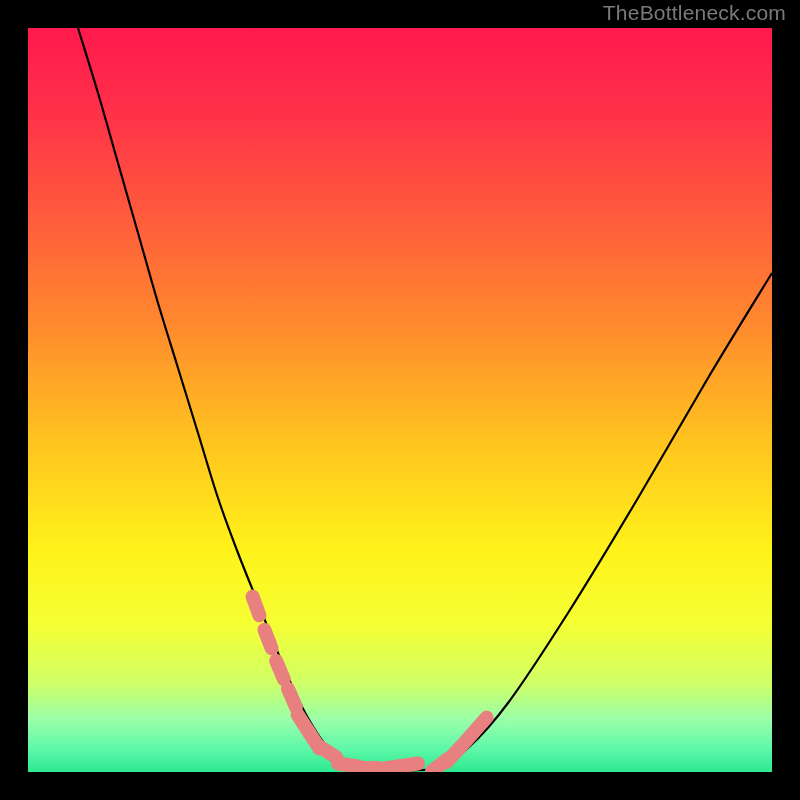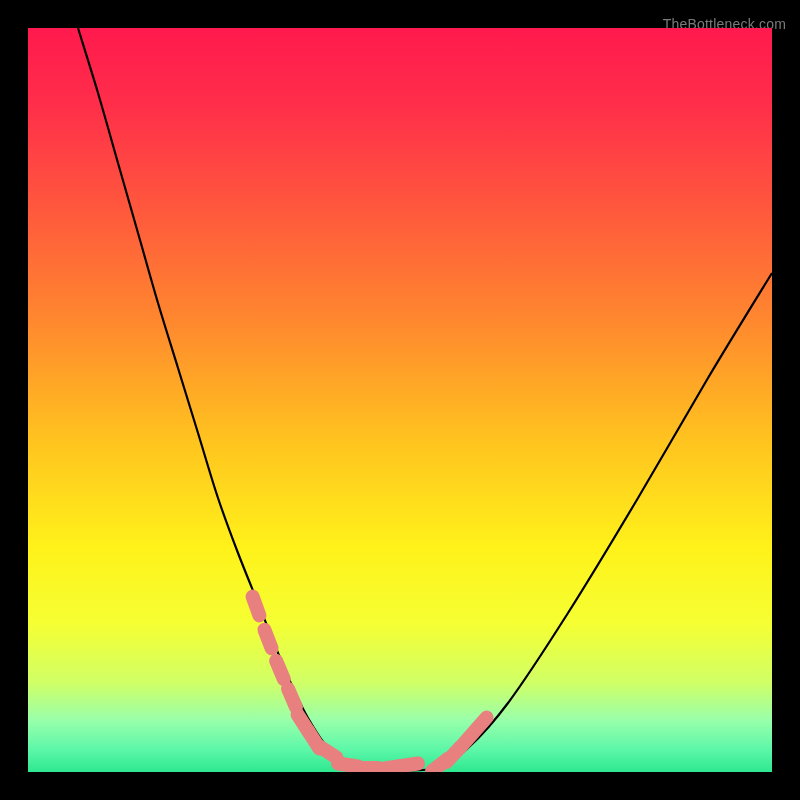--- a/index.html
+++ b/index.html
@@ -28,24 +28,24 @@
   }
   .curve-svg {
     position: absolute;
     left: 0;
     top: 0;
     width: 100%;
     height: 100%;
   }
   .watermark {
     position: absolute;
-    top: 16px;
+    top: 1px;
     right: 14px;
     color: #7a7a7a;
-    font-size: 14px;
+    font-size: 21px;
     font-weight: 500;
     letter-spacing: 0.2px;
   }
 </style>
 </head>
 <body>
 
 <div class="watermark">TheBottleneck.com</div>
 
 <div class="frame">

